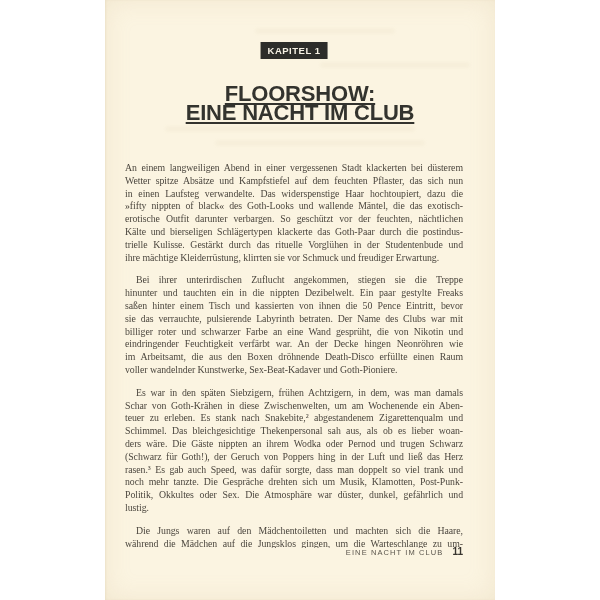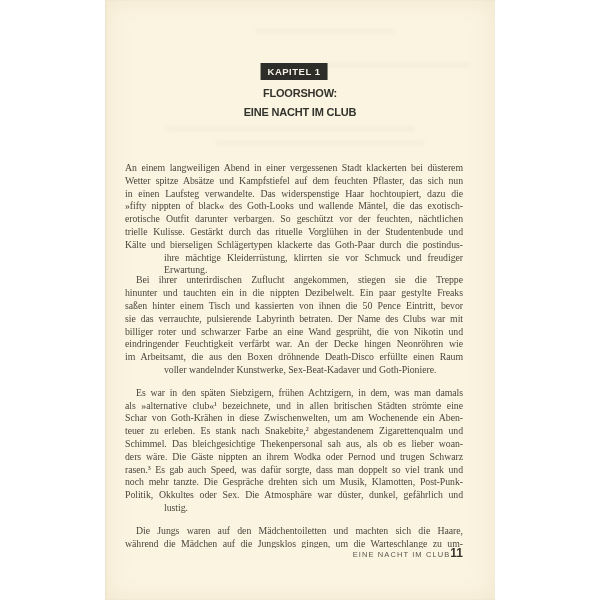--- a/index.html
+++ b/index.html
@@ -27,68 +27,69 @@
     transform: translateX(-50%);
     background: #2d2d2a;
     color: #f6f1e4;
     font-family: "Liberation Sans", sans-serif;
     font-weight: bold;
     font-size: 9.5px;
     letter-spacing: 0.5px;
     line-height: 13px;
     padding: 2px 7px;
     white-space: nowrap;
-    margin-top: 21px;
   }
   .page-title {
     position: absolute;
     top: 84px; left: 12px; right: 0;
     text-align: center;
     font-family: "Liberation Sans", sans-serif;
     font-weight: bold;
-    font-size: 11px;
+    font-size: 22px;
     line-height: 19px;
     letter-spacing: -0.2px;
     color: #33332e;
+    text-decoration: underline;
   }
   .body-text {
     position: absolute;
     top: 162px; left: 0;
     width: 338px;
     height: 386px;
     overflow: hidden;
     font-size: 9.8px;
     line-height: 12.8px;
     letter-spacing: -0.05px;
     color: #4b463e;
     text-justify: inter-word;
   }
   .line {
     text-align: justify;
     text-align-last: justify;
     height: 12.8px;
   }
-  .line.lastline { text-align-last: left; margin-left: 39px; }
+  .line.lastline { text-align-last: left; }
   .line.firstline { text-indent: 11px; margin-top: 10px; }
   .running-footer {
     position: absolute;
     top: 546px; right: 0;
     display: flex;
     align-items: baseline;
     font-family: "Liberation Sans", sans-serif;
   }
   .running-footer .rf-label {
     font-size: 7.5px;
     letter-spacing: 1.1px;
     color: #5a554c;
   }
   .running-footer .rf-num {
-    font-size: 12px;
+    font-size: 10px;
     font-weight: bold;
     color: #38352f;
+    margin-left: 9px;
   }
   .bleed {
     position: absolute;
     background: #c2ae85;
     opacity: 0.07;
     filter: blur(1.5px);
     height: 6px;
     border-radius: 3px;
     pointer-events: none;
   }
@@ -114,41 +115,41 @@
       <div>EINE NACHT IM CLUB</div>
     </div>
 
     <div class="body-text">
         <div>
           <div class="line">An einem langweiligen Abend in einer vergessenen Stadt klackerten bei düsterem</div>
           <div class="line">Wetter spitze Absätze und Kampfstiefel auf dem feuchten Pflaster, das sich nun</div>
           <div class="line">in einen Laufsteg verwandelte. Das widerspenstige Haar hochtoupiert, dazu die</div>
           <div class="line">»fifty nippten of black« des Goth-Looks und wallende Mäntel, die das exotisch-</div>
           <div class="line">erotische Outfit darunter verbargen. So geschützt vor der feuchten, nächtlichen</div>
+          <div class="line">Kälte und bierseligen Schlägertypen klackerte das Goth-Paar durch die postindus-</div>
           <div class="line">trielle Kulisse. Gestärkt durch das rituelle Vorglühen in der Studentenbude und</div>
-          <div class="line">Kälte und bierseligen Schlägertypen klackerte das Goth-Paar durch die postindus-</div>
           <div class="line lastline">ihre mächtige Kleiderrüstung, klirrten sie vor Schmuck und freudiger Erwartung.</div>
         </div>
         <div>
           <div class="line firstline">Bei ihrer unterirdischen Zuflucht angekommen, stiegen sie die Treppe</div>
           <div class="line">hinunter und tauchten ein in die nippten Dezibelwelt. Ein paar gestylte Freaks</div>
           <div class="line">saßen hinter einem Tisch und kassierten von ihnen die 50 Pence Eintritt, bevor</div>
           <div class="line">sie das verrauchte, pulsierende Labyrinth betraten. Der Name des Clubs war mit</div>
           <div class="line">billiger roter und schwarzer Farbe an eine Wand gesprüht, die von Nikotin und</div>
           <div class="line">eindringender Feuchtigkeit verfärbt war. An der Decke hingen Neonröhren wie</div>
           <div class="line">im Arbeitsamt, die aus den Boxen dröhnende Death-Disco erfüllte einen Raum</div>
           <div class="line lastline">voller wandelnder Kunstwerke, Sex-Beat-Kadaver und Goth-Pioniere.</div>
         </div>
         <div>
           <div class="line firstline">Es war in den späten Siebzigern, frühen Achtzigern, in dem, was man damals</div>
-          <div class="line">als »alternative club«¹ bezeichnete, und in allen britischen Städten strömte eine</div>
           <div class="line">Schar von Goth-Krähen in diese Zwischenwelten, um am Wochenende ein Aben-</div>
           <div class="line">teuer zu erleben. Es stank nach Snakebite,² abgestandenem Zigarettenqualm und</div>
           <div class="line">Schimmel. Das bleichgesichtige Thekenpersonal sah aus, als ob es lieber woan-</div>
           <div class="line">ders wäre. Die Gäste nippten an ihrem Wodka oder Pernod und trugen Schwarz</div>
+          <div class="line">(Schwarz für Goth!), der Geruch von Poppers hing in der Luft und ließ das Herz</div>
           <div class="line">rasen.³ Es gab auch Speed, was dafür sorgte, dass man doppelt so viel trank und</div>
           <div class="line">noch mehr tanzte. Die Gespräche drehten sich um Musik, Klamotten, Post-Punk-</div>
           <div class="line">Politik, Okkultes oder Sex. Die Atmosphäre war düster, dunkel, gefährlich und</div>
           <div class="line lastline">lustig.</div>
         </div>
         <div>
           <div class="line firstline">Die Jungs waren auf den Mädchentoiletten und machten sich die Haare,</div>
           <div class="line">während die Mädchen auf die Jungsklos gingen, um die Warteschlange zu um-</div>
           <div class="line">gehen. Die Luft war dick von dem beißenden Geruch von versengtem Haar, das</div>
         </div>

